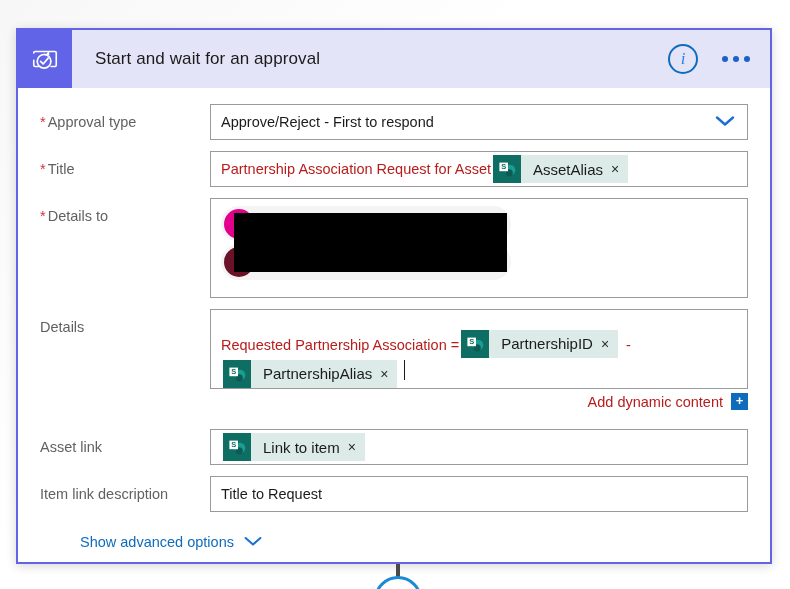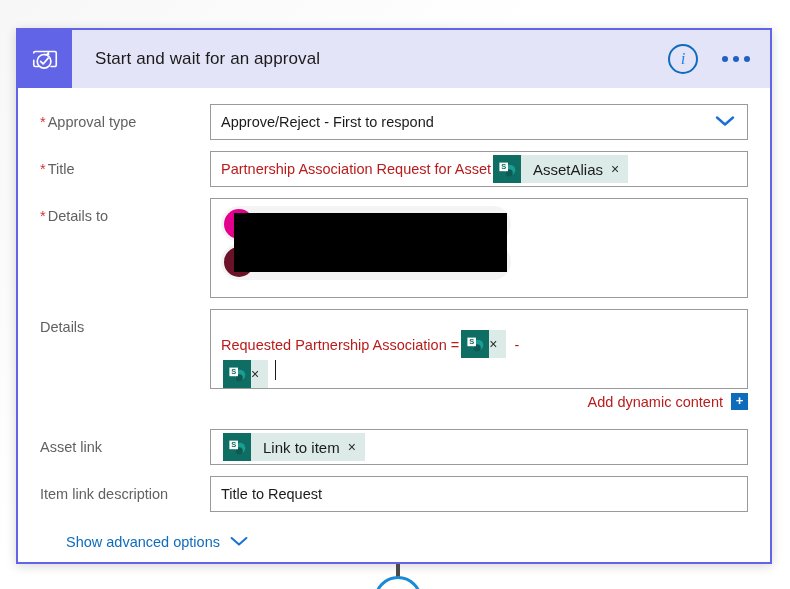--- a/index.html
+++ b/index.html
@@ -282,21 +282,21 @@
     cursor: pointer;
     font-weight: bold;
   }
 
   
   #show-advanced {
     display: flex;
     align-items: center;
     gap: 10px;
     margin-top: 22px;
-    margin-left: 26px;
+    margin-left: 40px;
     cursor: pointer;
     width: max-content;
   }
   #show-advanced span {
     color: #0f6cbd;
     font-size: 14.5px;
   }
 
   
   #connector {
@@ -425,33 +425,35 @@
           <span class="plain-text">Requested Partnership Association =</span>
           <span class="token">
             <span class="token-icon">
               <svg width="20" height="20" viewBox="0 0 20 20">
                 <circle cx="13" cy="11" r="5.3" fill="#1a9e93"></circle>
                 <circle cx="12.2" cy="13.8" r="3.6" fill="#0c5b54"></circle>
                 <rect x="2.4" y="3.6" width="8.6" height="8.6" fill="#ffffff"></rect>
                 <text x="6.7" y="10.4" font-family="Liberation Sans, sans-serif" font-size="7.5" font-weight="bold" fill="#0f6e63" text-anchor="middle">S</text>
               </svg>
             </span>
+            <span class="token-label">PartnershipID</span>
             <span class="token-x">×</span>
           </span>
           <span class="plain-text" style="margin-left:6px;">-</span>
           <span style="flex-basis:100%;height:0;"></span>
           <span class="token">
             <span class="token-icon">
               <svg width="20" height="20" viewBox="0 0 20 20">
                 <circle cx="13" cy="11" r="5.3" fill="#1a9e93"></circle>
                 <circle cx="12.2" cy="13.8" r="3.6" fill="#0c5b54"></circle>
                 <rect x="2.4" y="3.6" width="8.6" height="8.6" fill="#ffffff"></rect>
                 <text x="6.7" y="10.4" font-family="Liberation Sans, sans-serif" font-size="7.5" font-weight="bold" fill="#0f6e63" text-anchor="middle">S</text>
               </svg>
             </span>
+            <span class="token-label">PartnershipAlias</span>
             <span class="token-x">×</span>
           </span>
           <span class="caret"></span>
         </div>
 
         <div id="add-dynamic-row">
           <span id="add-dynamic-link">Add dynamic content</span>
           <span id="add-dynamic-plus">+</span>
         </div>
       </div>

